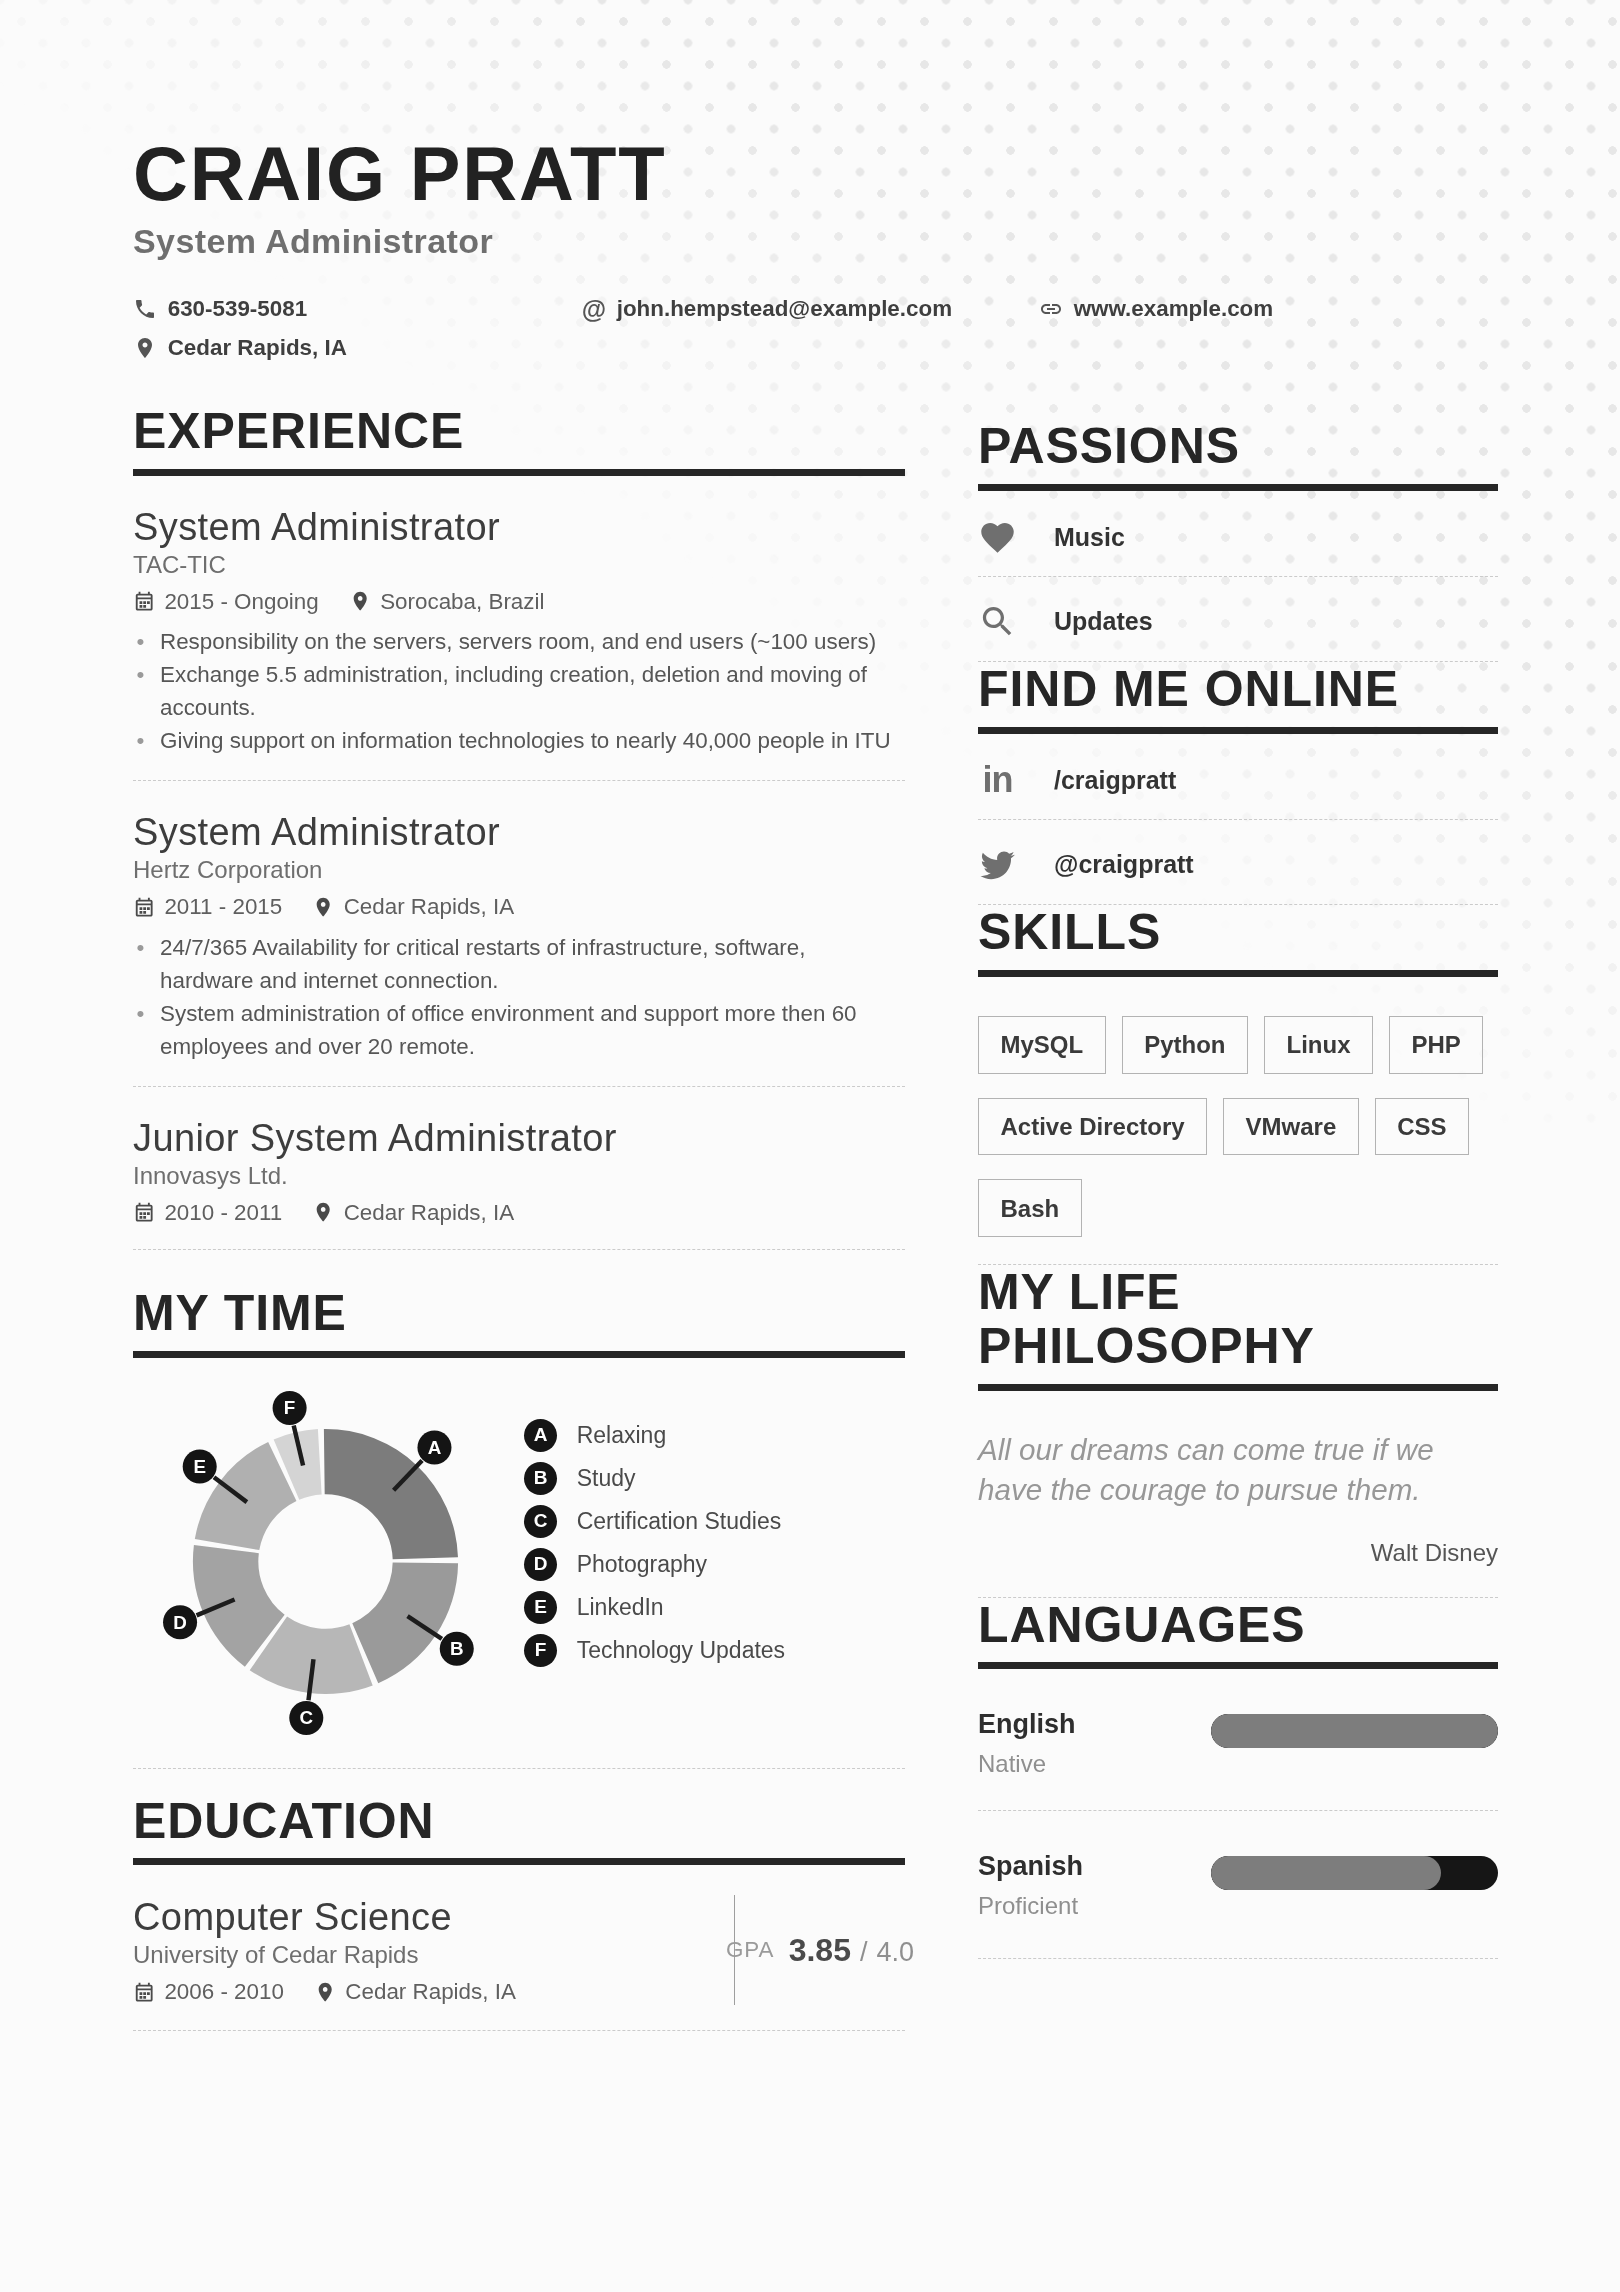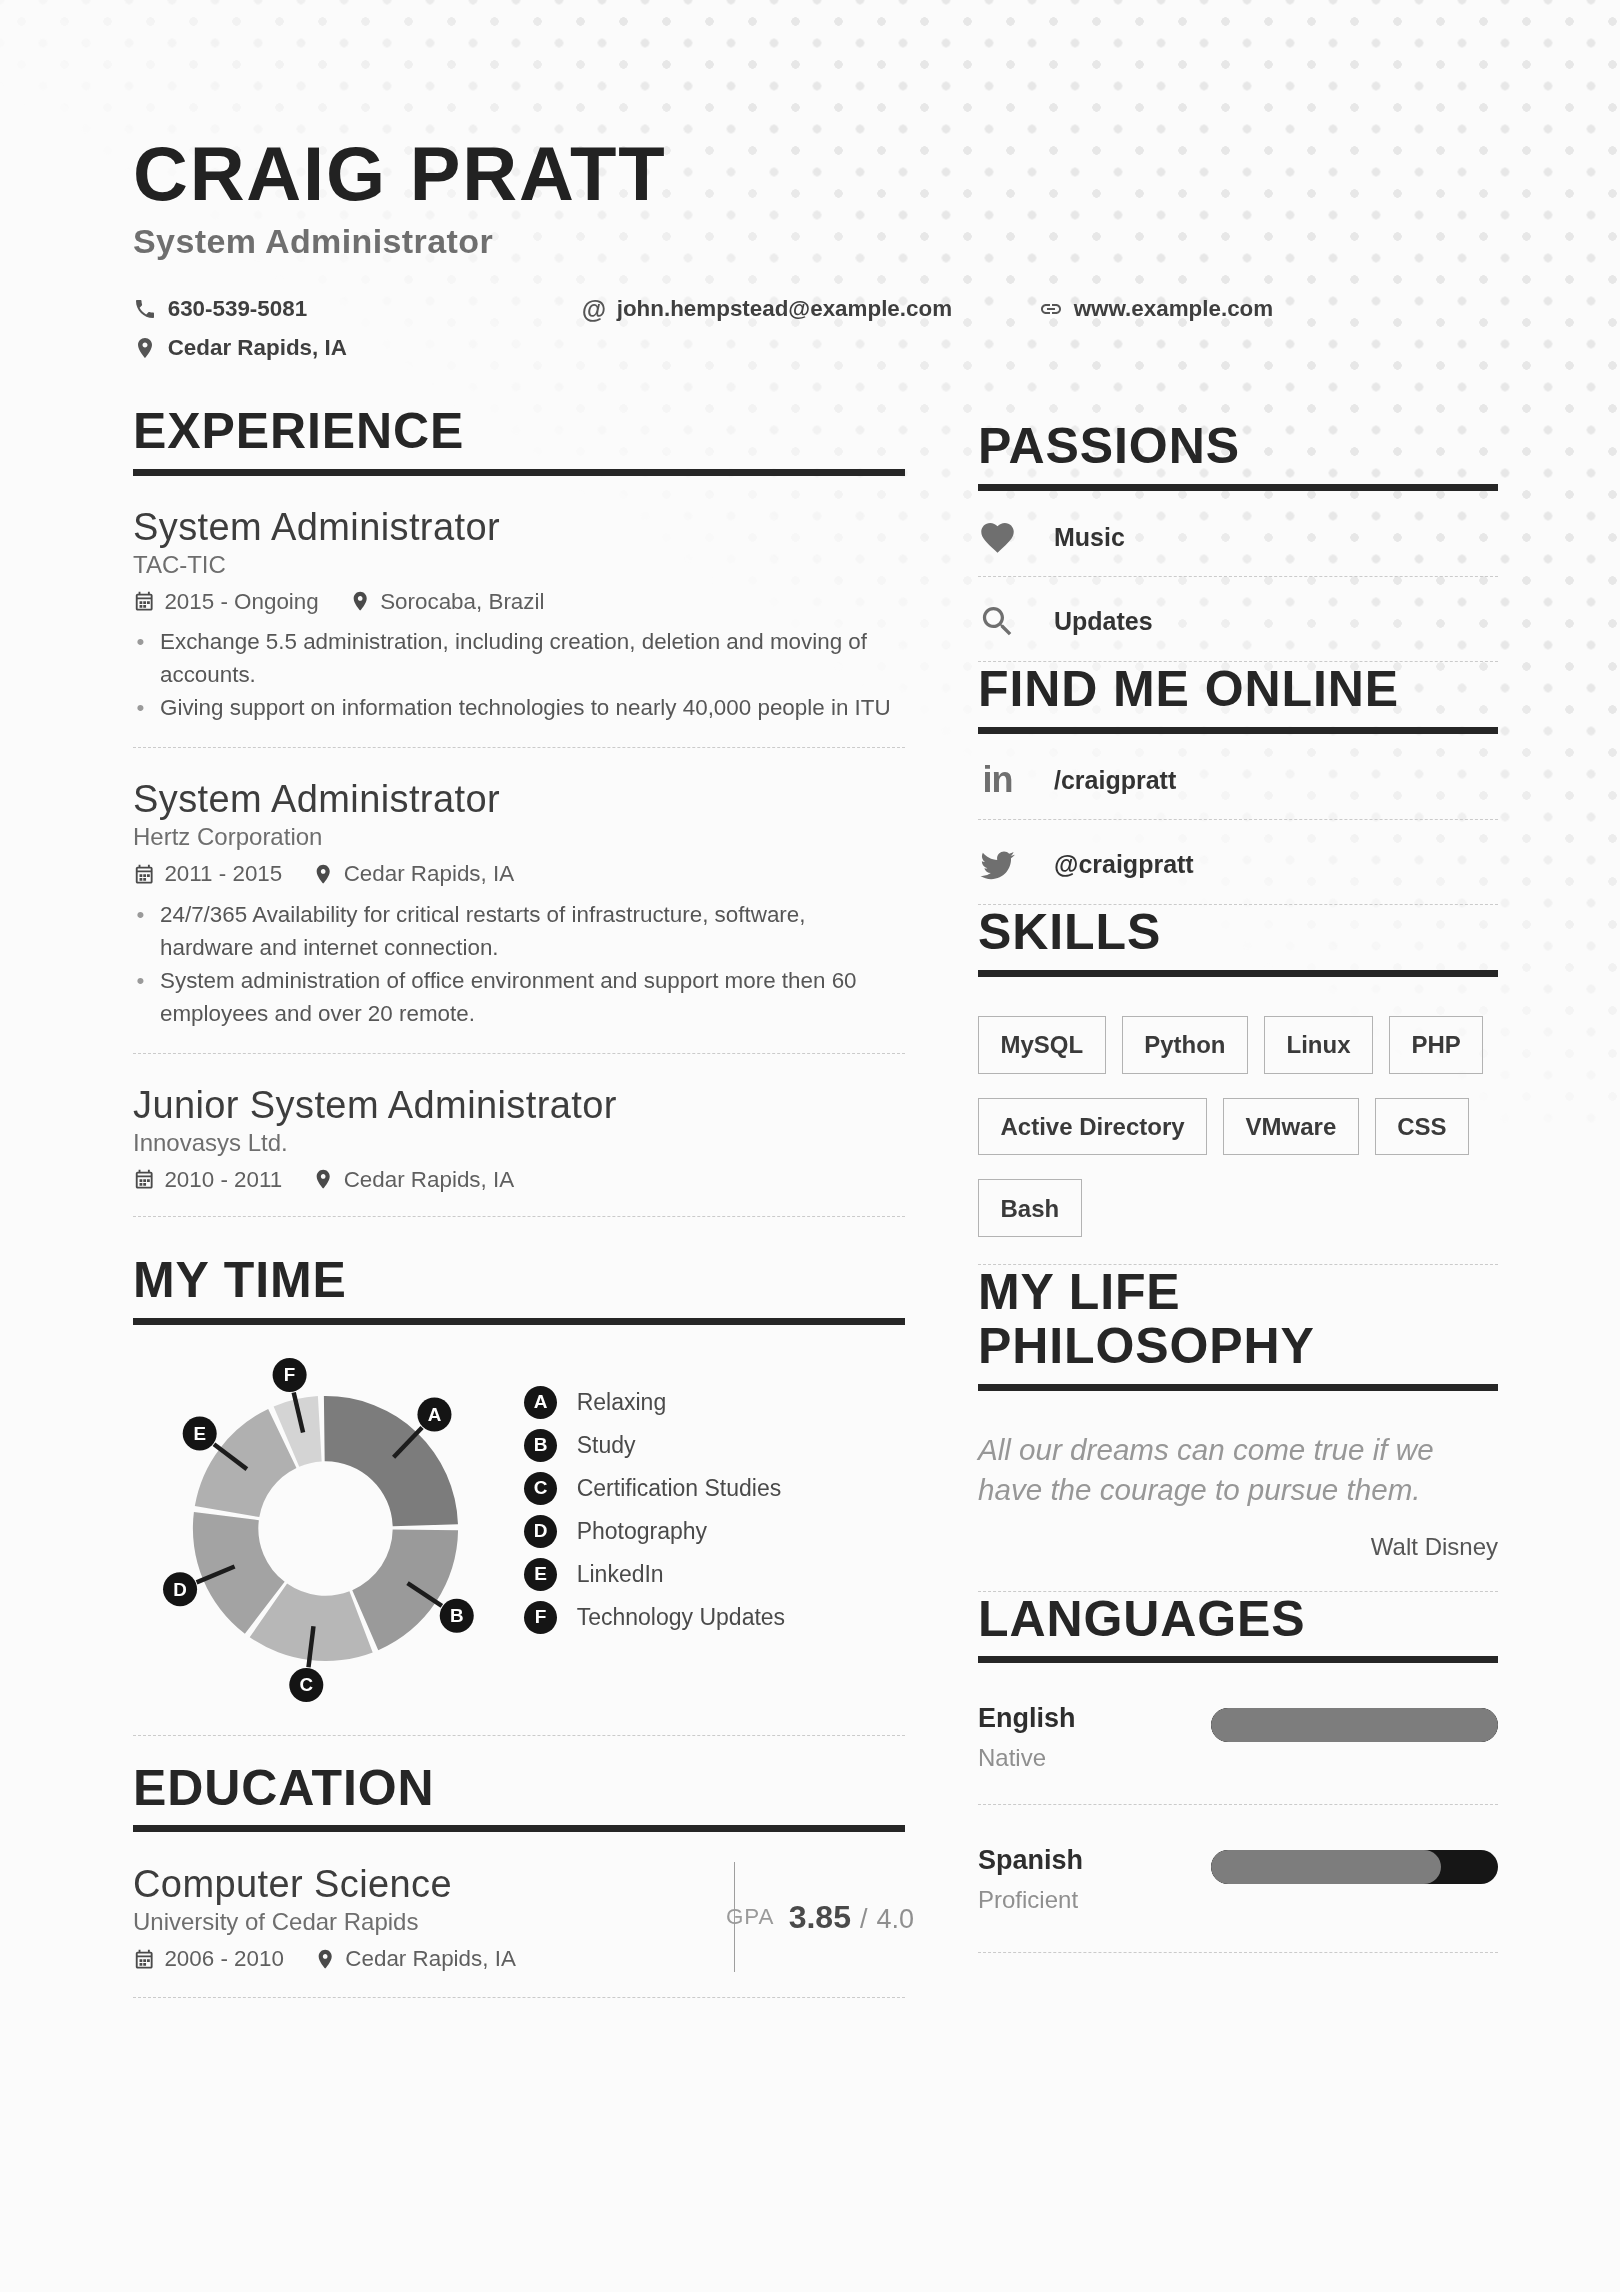--- a/index.html
+++ b/index.html
@@ -61,21 +61,21 @@
   .sitem .icon{width:39px;height:39px;color:#6f6f6f;display:flex;align-items:center;justify-content:center;flex:0 0 auto;}
   .sitem .icon svg{width:100%;height:100%;}
   .in-glyph{font-size:36px;font-weight:700;color:#6f6f6f;line-height:1;letter-spacing:-0.9px;}
   .sitem .lbl{font-size:25px;font-weight:700;color:#333;}
   .mt-h2{margin-top:50px;}
   .skills-h2{margin-top:75px;}
   .tags{display:flex;flex-wrap:wrap;gap:24px 16px;margin-top:39px;}
   .tag{border:1.8px solid #b3b3b3;padding:13.4px 21.5px;font-size:24px;font-weight:700;color:#3a3a3a;line-height:29px;}
   .phil-h2{margin-top:34px;}
   .quote{margin-top:39px;font-size:29.6px;font-style:italic;color:#979797;line-height:1.35;}
-  .author{margin-top:23px;text-align:right;font-size:24px;color:#555;}
+  .author{margin-top:29px;text-align:right;font-size:24px;color:#555;}
   .lang-h2{margin-top:16px;}
   .lang{display:flex;justify-content:space-between;margin-top:39px;}
   .lang-name{font-size:27px;font-weight:700;color:#2e2e2e;line-height:32px;}
   .lang-level{font-size:24px;color:#8f8f8f;margin-top:9px;line-height:29px;}
   .bar{width:287px;height:34px;border-radius:17px;position:relative;overflow:hidden;margin-top:5.4px;flex:0 0 auto;}
   .bar .fill{position:absolute;left:0;top:0;bottom:0;border-radius:17px;}
   
   .footer-left{position:absolute;left:99px;top:2179px;font-size:24px;color:#4a4a4a;}
   .footer-right{position:absolute;left:1215px;top:2169px;display:flex;gap:14.3px;margin-left:40px;}
   .powered{font-size:22.4px;color:#555;}
@@ -138,20 +138,21 @@
         <span class="loc-group">
           <span class="mi">
             <svg viewBox="0 0 24 24" fill="currentColor">
                 <path d="M12 2C8.13 2 5 5.13 5 9c0 5.25 7 13 7 13s7-7.75 7-13c0-3.87-3.13-7-7-7zm0 9.5c-1.38 0-2.5-1.12-2.5-2.5s1.12-2.5 2.5-2.5 2.5 1.12 2.5 2.5-1.12 2.5-2.5 2.5z"></path>
               </svg>
           </span>
           <span>Sorocaba, Brazil</span>
         </span>
       </div>
       <ul class="bullets">
+        <li>Responsibility on the servers, servers room, and end users (~100 users)</li>
         <li>Exchange 5.5 administration, including creation, deletion and moving of accounts.</li>
         <li>Giving support on information technologies to nearly 40,000 people in ITU</li>
       </ul>
     </div>
     <hr class="dash">
 
     <div class="entry">
       <div class="entry-title">System Administrator</div>
       <div class="company">Hertz Corporation</div>
       <div class="meta">

